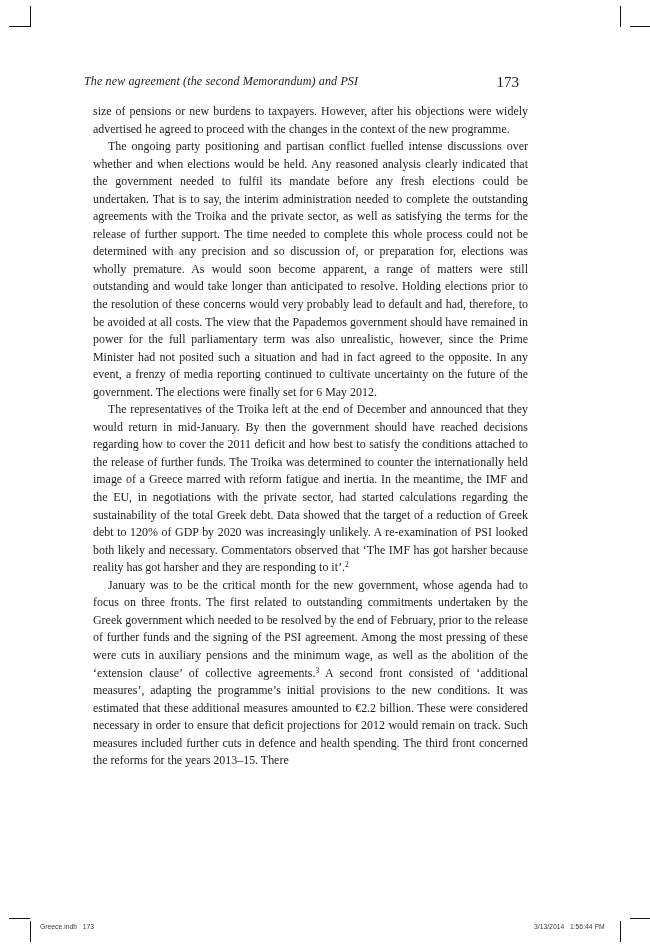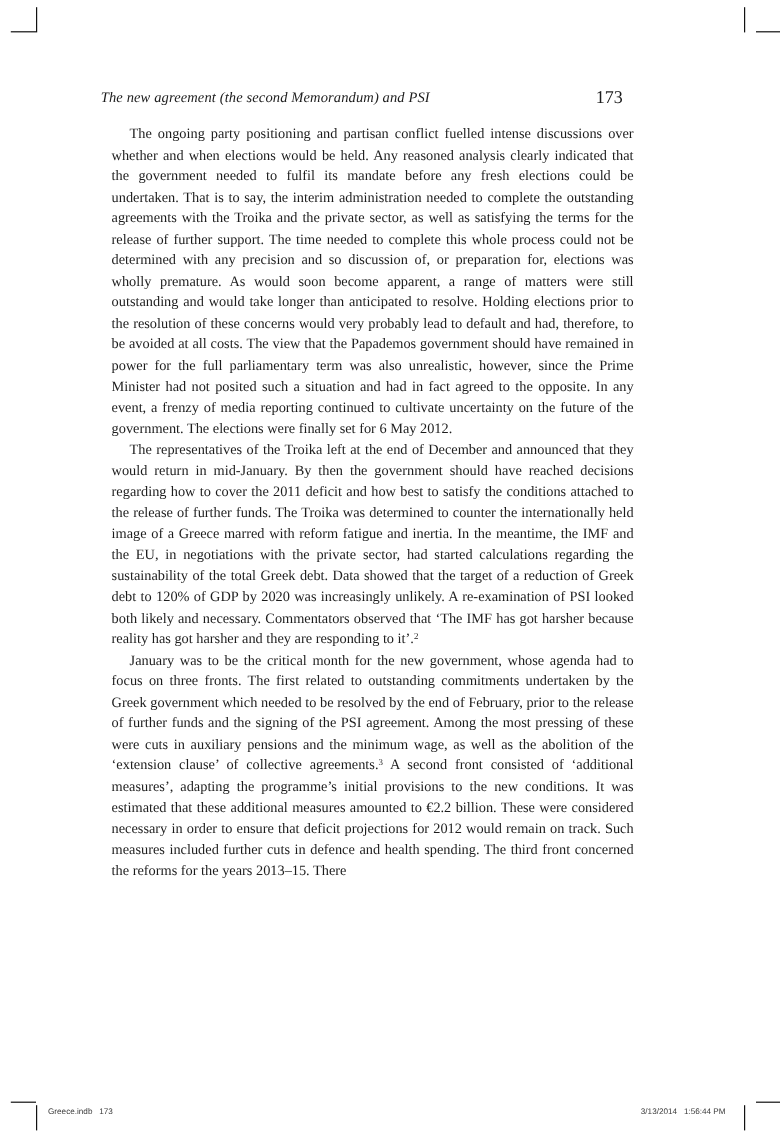--- a/index.html
+++ b/index.html
@@ -109,20 +109,21 @@
   <div class="crop v crop-br-v"></div>
   <div class="crop h crop-br-h"></div>
 
   <div class="running-head">
     <span class="title">The new agreement (the second Memorandum) and PSI</span>
     <span class="folio">173</span>
   </div>
 
   <div class="textblock">
 
+    <p>size of pensions or new burdens to taxpayers. However, after his objections were widely advertised he agreed to proceed with the changes in the context of the new programme.</p>
 
     <p class="indent">The ongoing party positioning and partisan conflict fuelled intense discussions over whether and when elections would be held. Any reasoned analysis clearly indicated that the government needed to fulfil its mandate before any fresh elections could be undertaken. That is to say, the interim administration needed to complete the outstanding agreements with the Troika and the private sector, as well as satisfying the terms for the release of further support. The time needed to complete this whole process could not be determined with any precision and so discussion of, or preparation for, elections was wholly premature. As would soon become apparent, a range of matters were still outstanding and would take longer than anticipated to resolve. Holding elections prior to the resolution of these concerns would very probably lead to default and had, therefore, to be avoided at all costs. The view that the Papademos government should have remained in power for the full parliamentary term was also unrealistic, however, since the Prime Minister had not posited such a situation and had in fact agreed to the opposite. In any event, a frenzy of media reporting continued to cultivate uncertainty on the future of the government. The elections were finally set for 6 May 2012.</p>
 
     <p class="indent"><span>The representatives of the Troika left at the end of December and announced that they would return in mid-January. By then the government should have reached decisions regarding how to cover the 2011 deficit and how best to satisfy the conditions attached to the release of further funds. The Troika was determined to counter the internationally held image of a Greece marred with reform fatigue and inertia. In the meantime, the IMF and the EU, in negotiations with the private sector, had started calculations regarding the sustainability of the total Greek debt. Data showed that the target of a reduction of Greek debt to 120% of GDP by 2020 was increasingly unlikely. A re-examination of PSI looked both likely and necessary. Commentators observed that ‘The IMF has got harsher because reality has got harsher and they are responding to it’.</span><sup>2</sup><span></span></p>
 
     <p class="indent"><span>January was to be the critical month for the new government, whose agenda had to focus on three fronts. The first related to outstanding commitments undertaken by the Greek government which needed to be resolved by the end of February, prior to the release of further funds and the signing of the PSI agreement. Among the most pressing of these were cuts in auxiliary pensions and the minimum wage, as well as the abolition of the ‘extension clause’ of collective agreements.</span><sup>3</sup><span> A second front consisted of ‘additional measures’, adapting the programme’s initial provisions to the new conditions. It was estimated that these additional measures amounted to €2.2 billion. These were considered necessary in order to ensure that deficit projections for 2012 would remain on track. Such measures included further cuts in defence and health spending. The third front concerned the reforms for the years 2013–15. There</span></p>
 
   </div>
 
   <div class="slug slug-left">Greece.indb   173</div>

